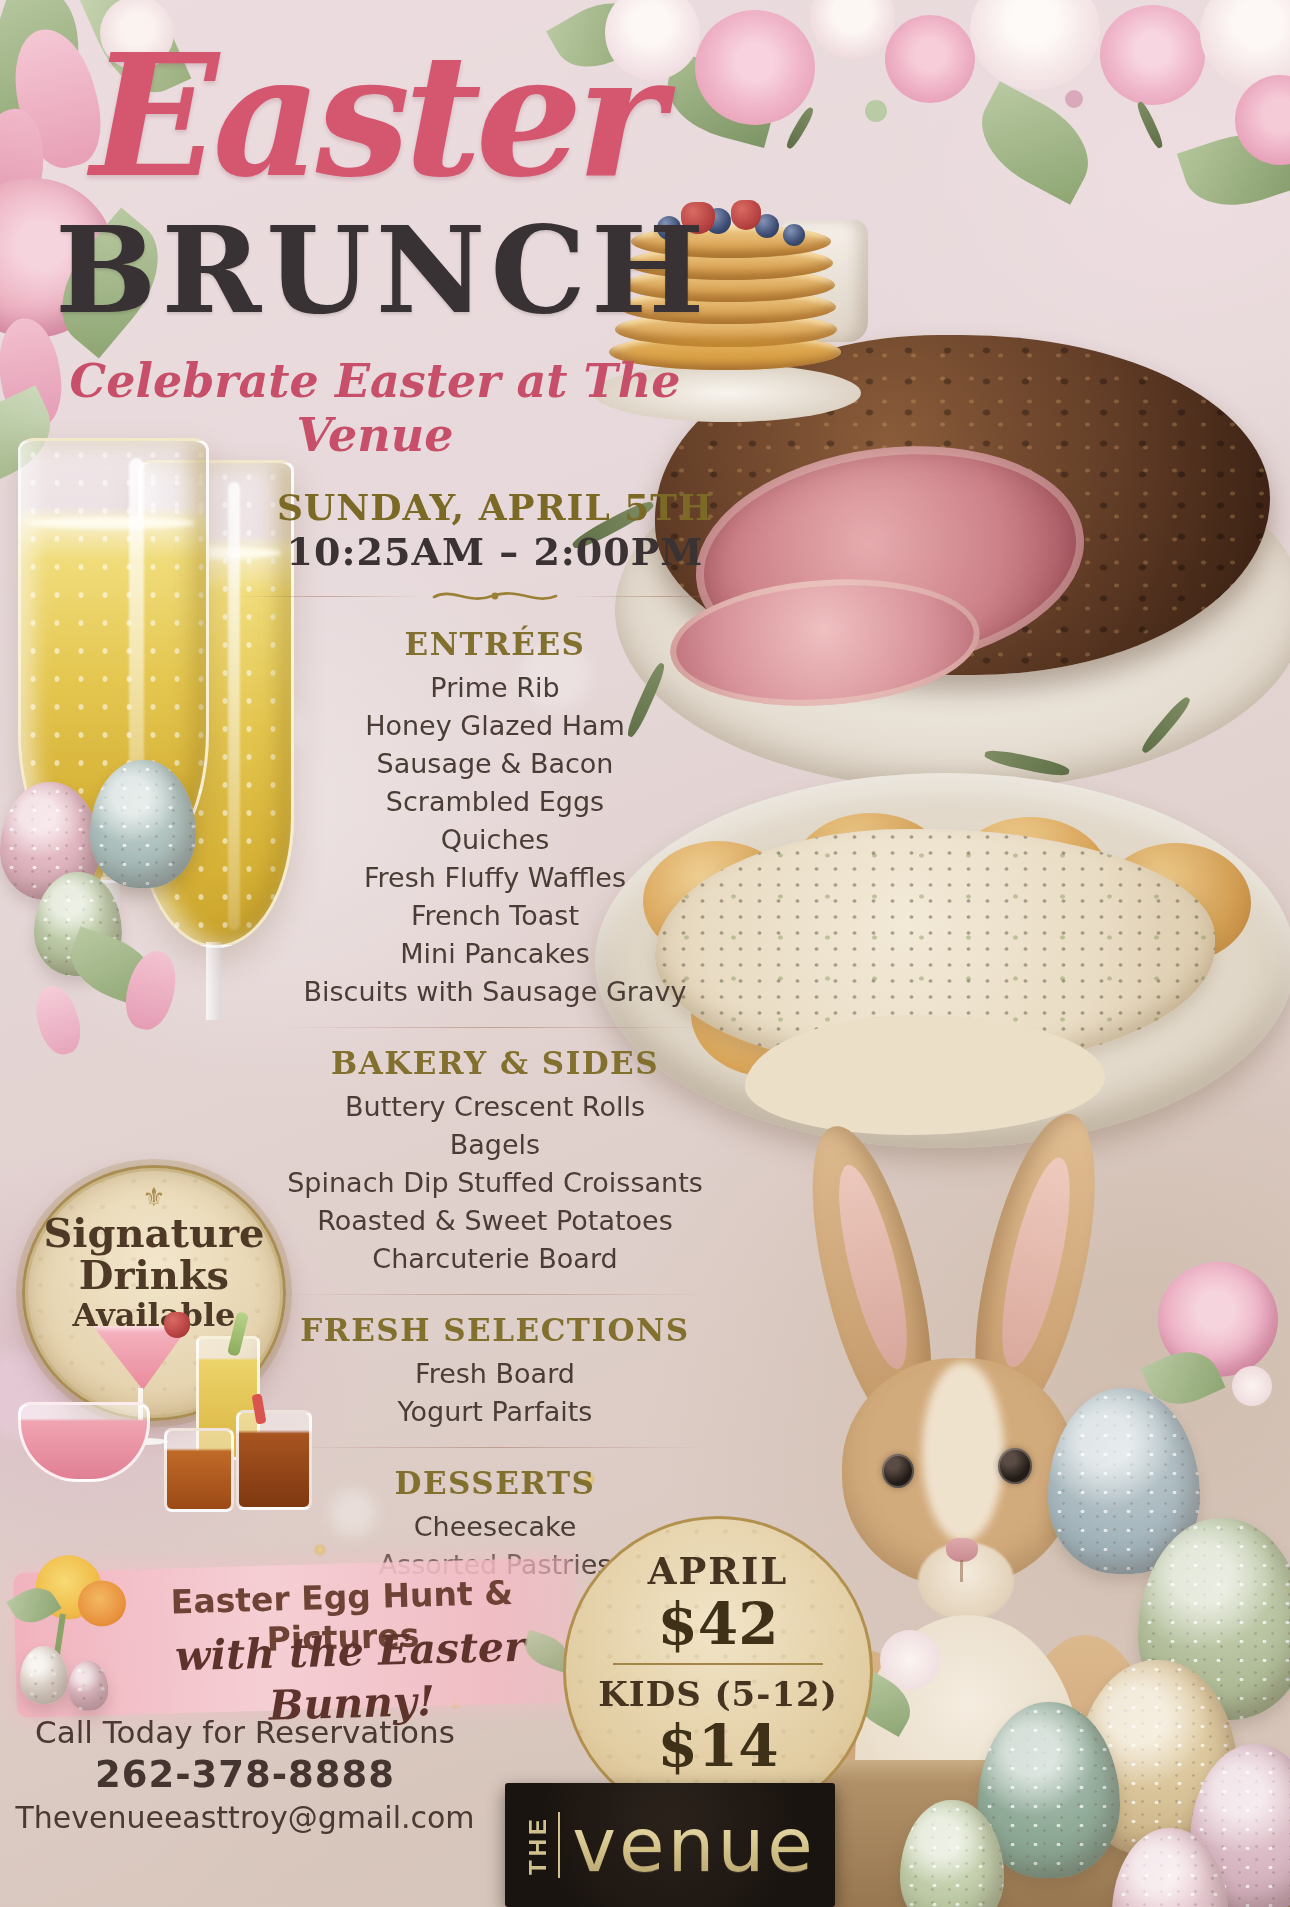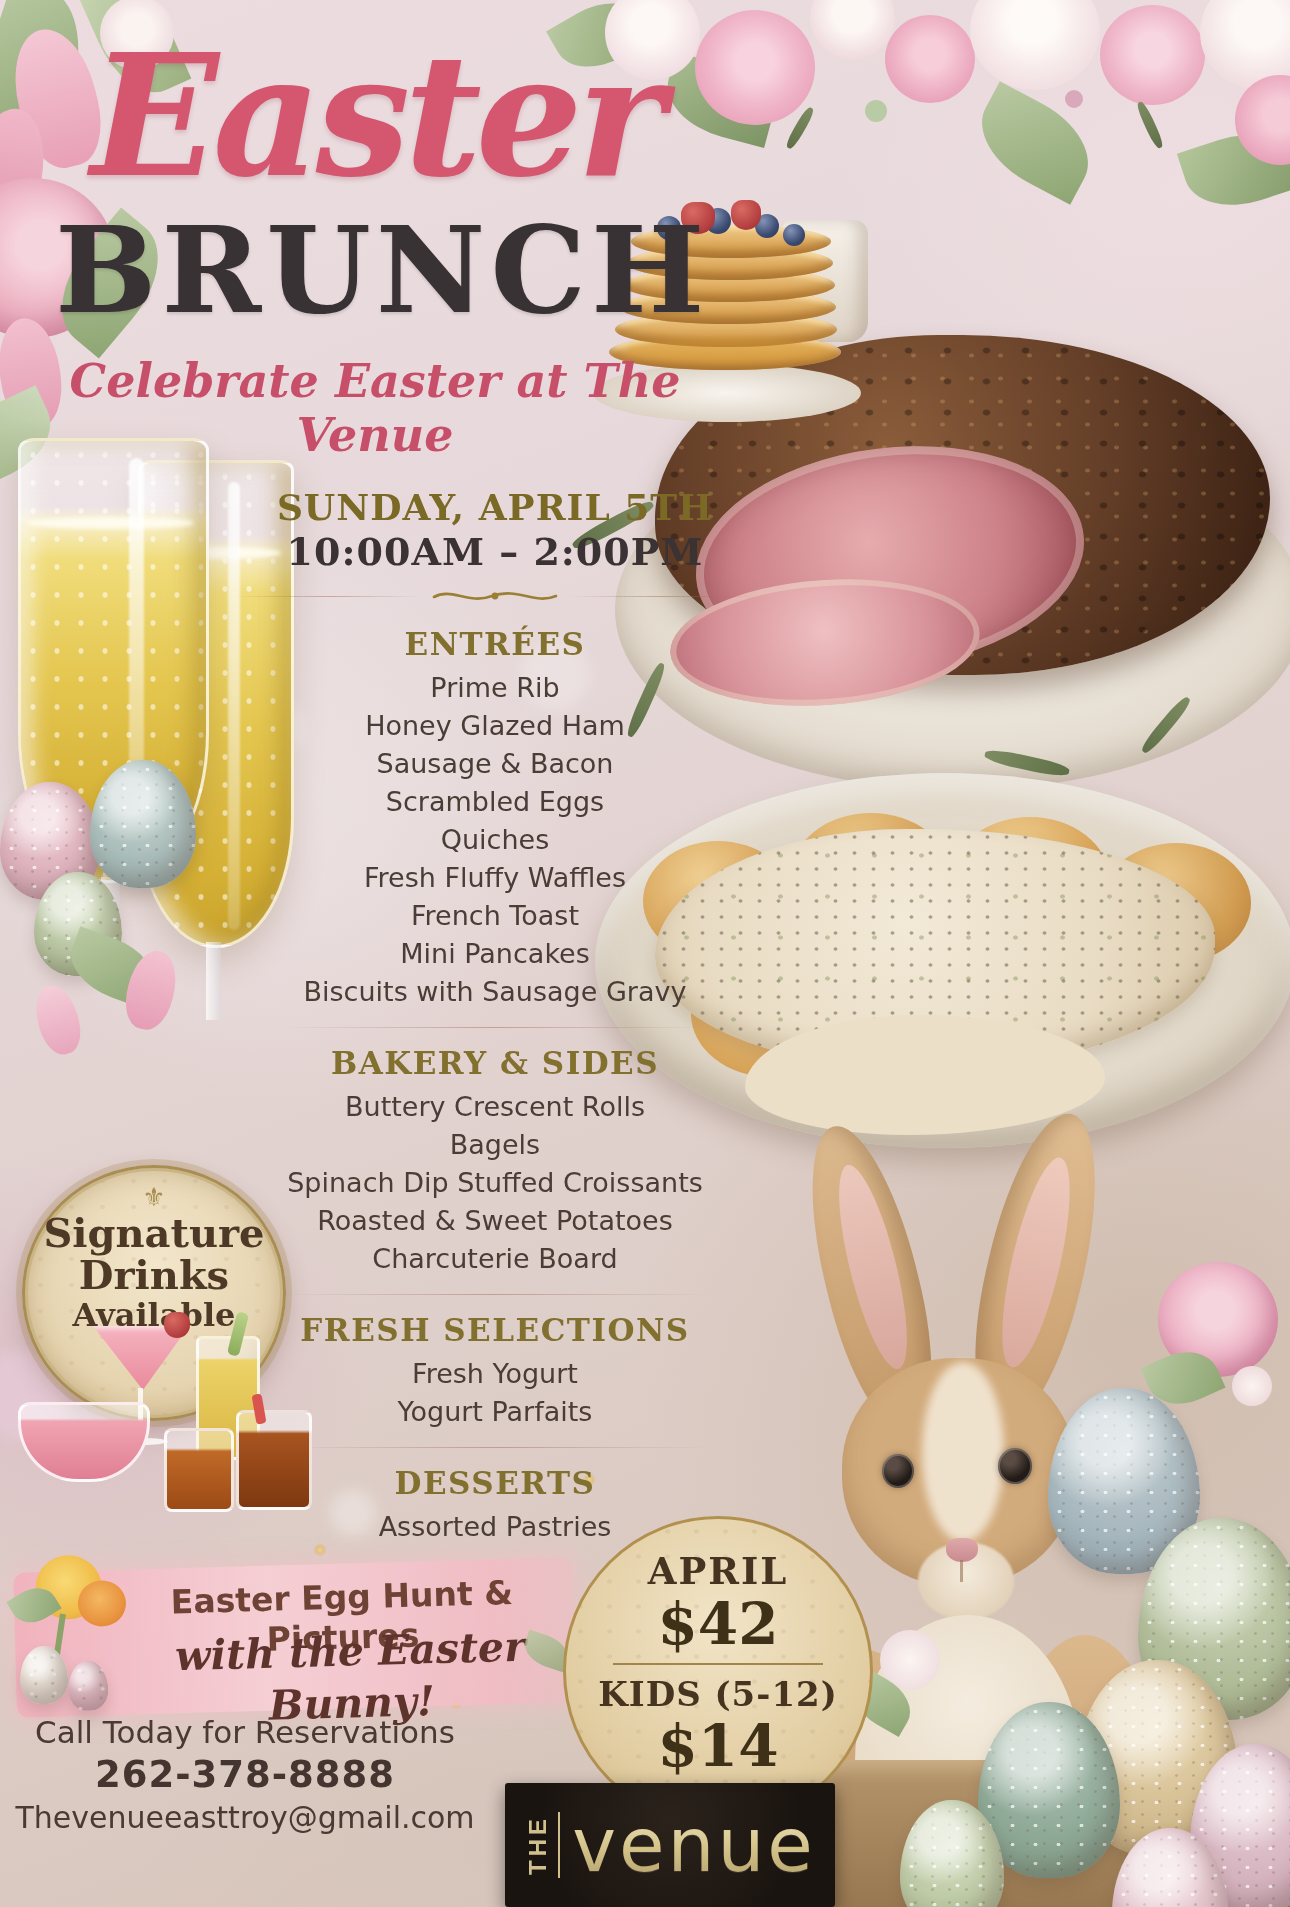--- a/index.html
+++ b/index.html
@@ -300,21 +300,21 @@
   </div>
 
   <div class="abs title-block">
     <div class="script-title">Easter</div>
     <div class="main-title">BRUNCH</div>
     <div class="subtitle">Celebrate Easter at The Venue</div>
   </div>
 
   <div class="abs menu-col">
     <div class="date-line">SUNDAY, APRIL 5TH</div>
-    <div class="time-line">10:00AM – 2:00PM</div>
+    <div class="time-line">10:25AM – 2:00PM</div>
     <div class="flourish">
       <div class="rule"></div>
       <svg width="130" height="22" viewBox="0 0 130 22">
         <path d="M4 12 C22 2 38 20 62 11 C88 2 104 20 126 11" fill="none" stroke="#9a7f35" stroke-width="2.6" stroke-linecap="round"></path>
         <circle cx="65" cy="11" r="3.4" fill="#9a7f35"></circle>
       </svg>
       <div class="rule"></div>
     </div>
     <div>
         <div class="menu-heading">ENTRÉES</div>
@@ -329,24 +329,25 @@
         <div class="menu-item">Biscuits with Sausage Gravy</div>
         <div class="menu-divider"></div>
         <div class="menu-heading">BAKERY &amp; SIDES</div>
         <div class="menu-item">Buttery Crescent Rolls</div>
         <div class="menu-item">Bagels</div>
         <div class="menu-item">Spinach Dip Stuffed Croissants</div>
         <div class="menu-item">Roasted &amp; Sweet Potatoes</div>
         <div class="menu-item">Charcuterie Board</div>
         <div class="menu-divider"></div>
         <div class="menu-heading">FRESH SELECTIONS</div>
-        <div class="menu-item">Fresh Yogurt</div>
+        <div class="menu-item">Fresh Board</div>
         <div class="menu-item">Yogurt Parfaits</div>
         <div class="menu-divider"></div>
         <div class="menu-heading">DESSERTS</div>
+        <div class="menu-item">Cheesecake</div>
         <div class="menu-item">Assorted Pastries</div>
       </div>
   </div>
 
   <div class="badge-circle" style="left:22px;top:1165px;width:258px;height:250px;">
     <div class="badge-orn">⚜</div>
     <div class="badge-l1">Signature</div>
     <div class="badge-l2">Drinks</div>
     <div class="badge-l3">Available</div>
   </div>

